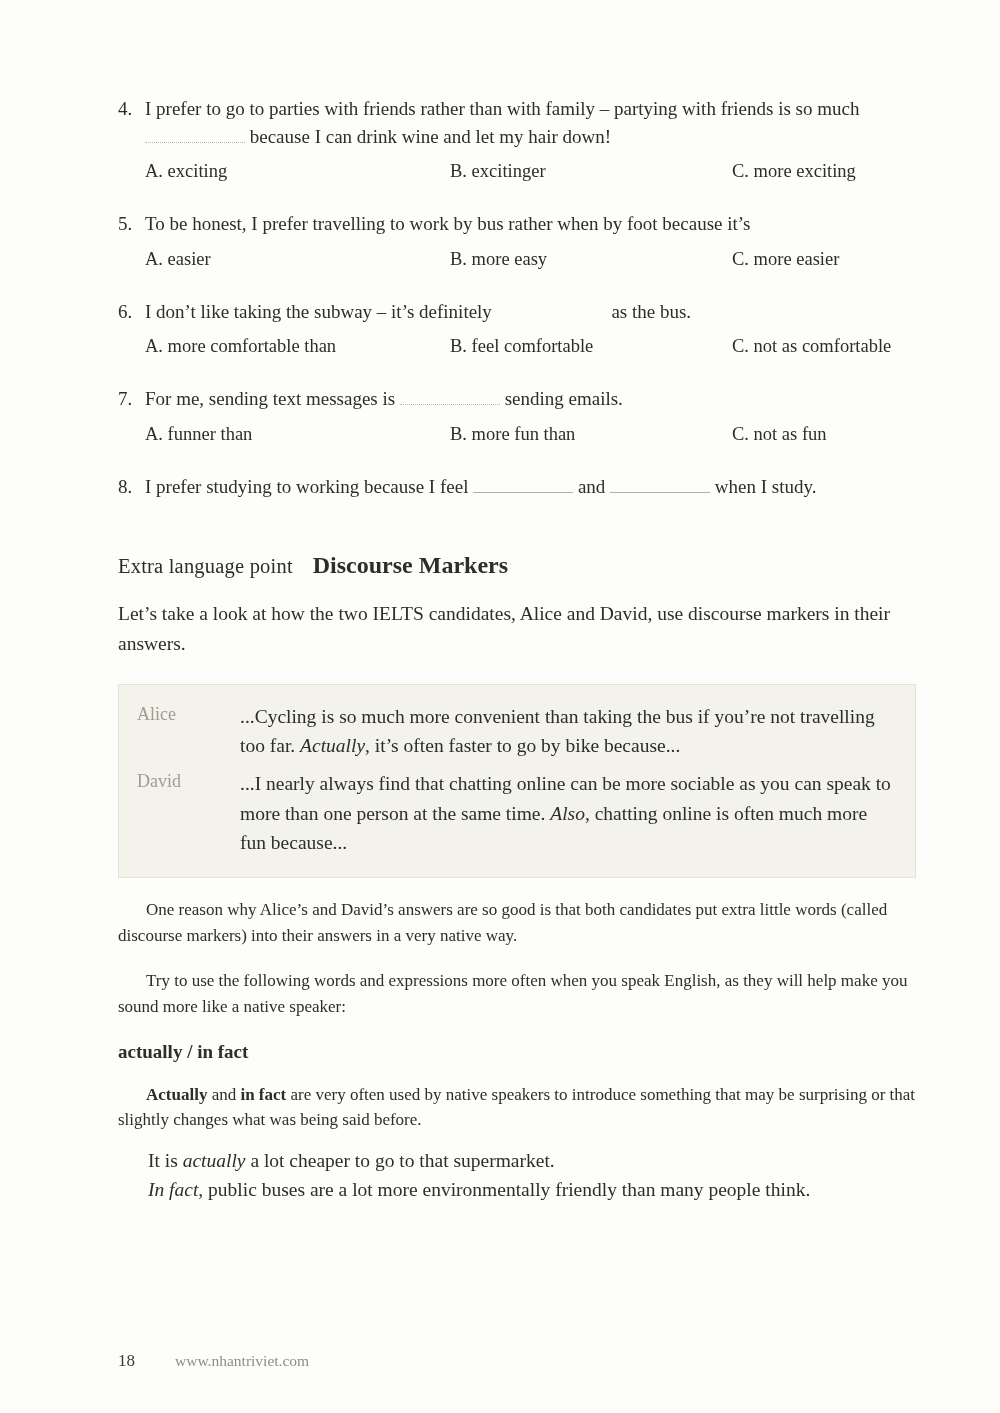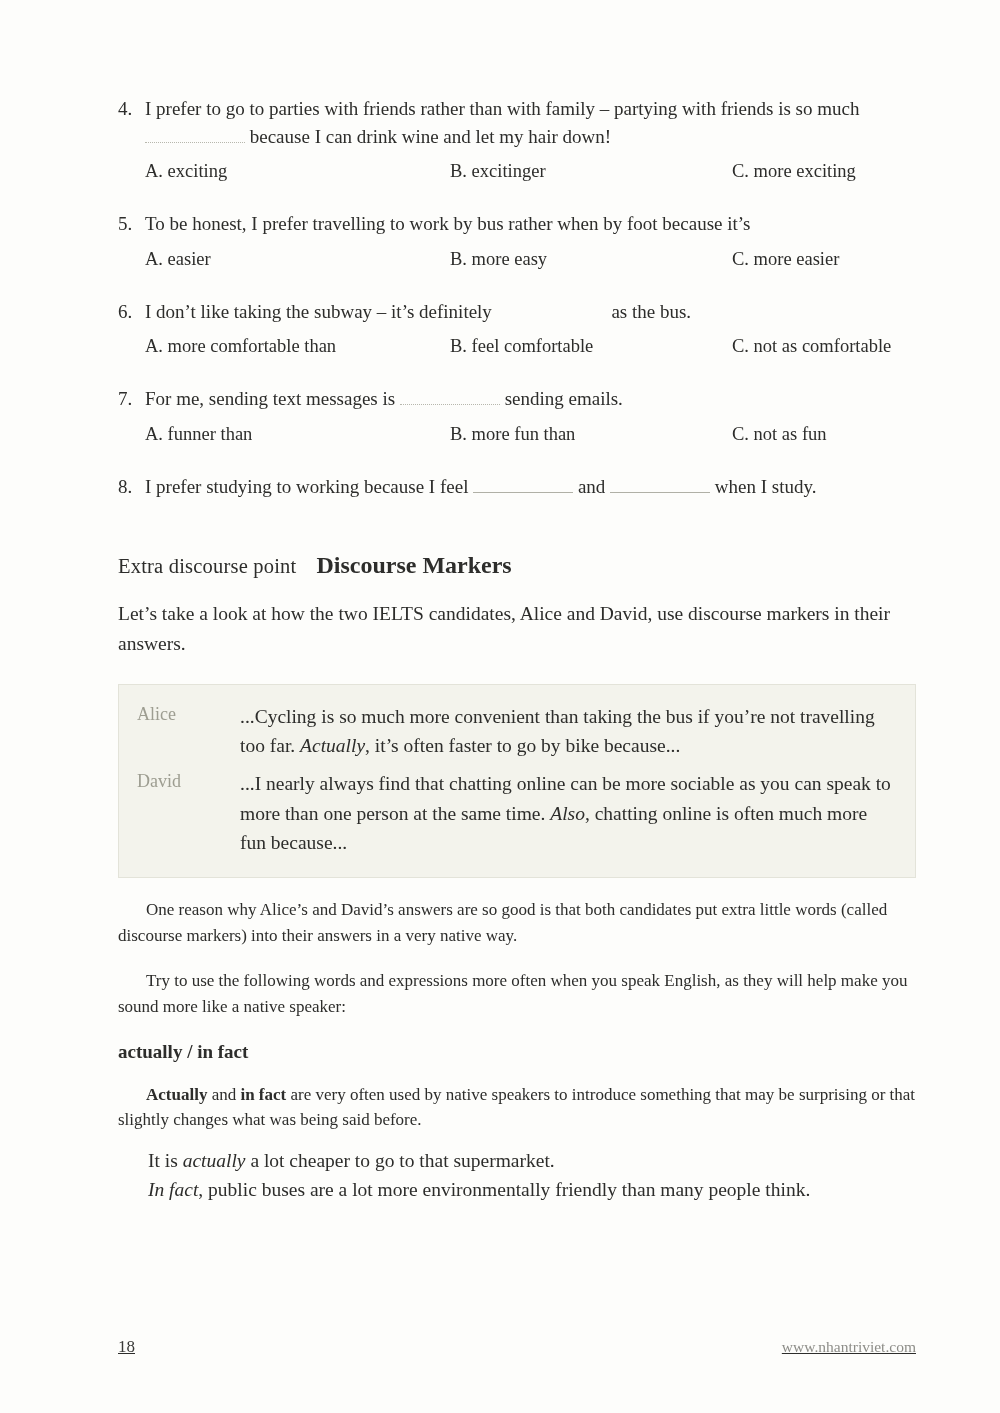--- a/index.html
+++ b/index.html
@@ -41,25 +41,25 @@
   .dialog-text { flex:1; font-size:19.5px; line-height:1.5; }
   .it { font-style:italic; }
   .bd { font-weight:bold; }
   
   .para { margin-top:19px; font-size:17px; line-height:1.52; text-indent:28px; }
   .subhead { margin-top:21px; font-size:19px; font-weight:bold; }
   .example { margin-left:30px; font-size:19.5px; line-height:1.48; }
   .example.first { margin-top:14px; }
   
   .footer {
-    position:absolute; left:118px; right:84px; bottom:56px;
-    display:flex; justify-content:space-between; align-items:baseline;text-decoration:underline;
+    position:absolute; left:118px; right:84px; bottom:42px;
+    display:flex; justify-content:flex-start; align-items:baseline;
   }
   .page-num { font-size:17px; color:#3a3a38; }
-  .website { font-size:15.5px; color:#8d8d88; }
+  .website { font-size:15.5px; color:#8d8d88;margin-left:40px; }
 </style>
 </head>
 <body>
 
 <div class="page">
 
   <div class="question">
     <div class="q-row">
       <span class="q-num">4.</span>
       <span class="q-text">
@@ -128,21 +128,21 @@
         <span>I prefer studying to working because I feel</span>
         <span class="blank line"></span>
         <span>and</span>
         <span class="blank line"></span>
         <span>when I study.</span>
       </span>
     </div>
   </div>
 
   <div class="section-head">
-    <span class="pre-title">Extra discourse point</span>
+    <span class="pre-title">Extra language point</span>
     <span class="sec-title">Discourse Markers</span>
   </div>
 
   <p class="intro">Let’s take a look at how the two IELTS candidates, Alice and David, use discourse markers in their answers.</p>
 
   <div class="dialog-box">
     <div class="dialog-row">
       <span class="speaker">Alice</span>
       <span class="dialog-text">
         <span>...Cycling is so much more convenient than taking the bus if you’re not travelling too far. </span><span class="it">Actually</span><span>, it’s often faster to go by bike because...</span>

